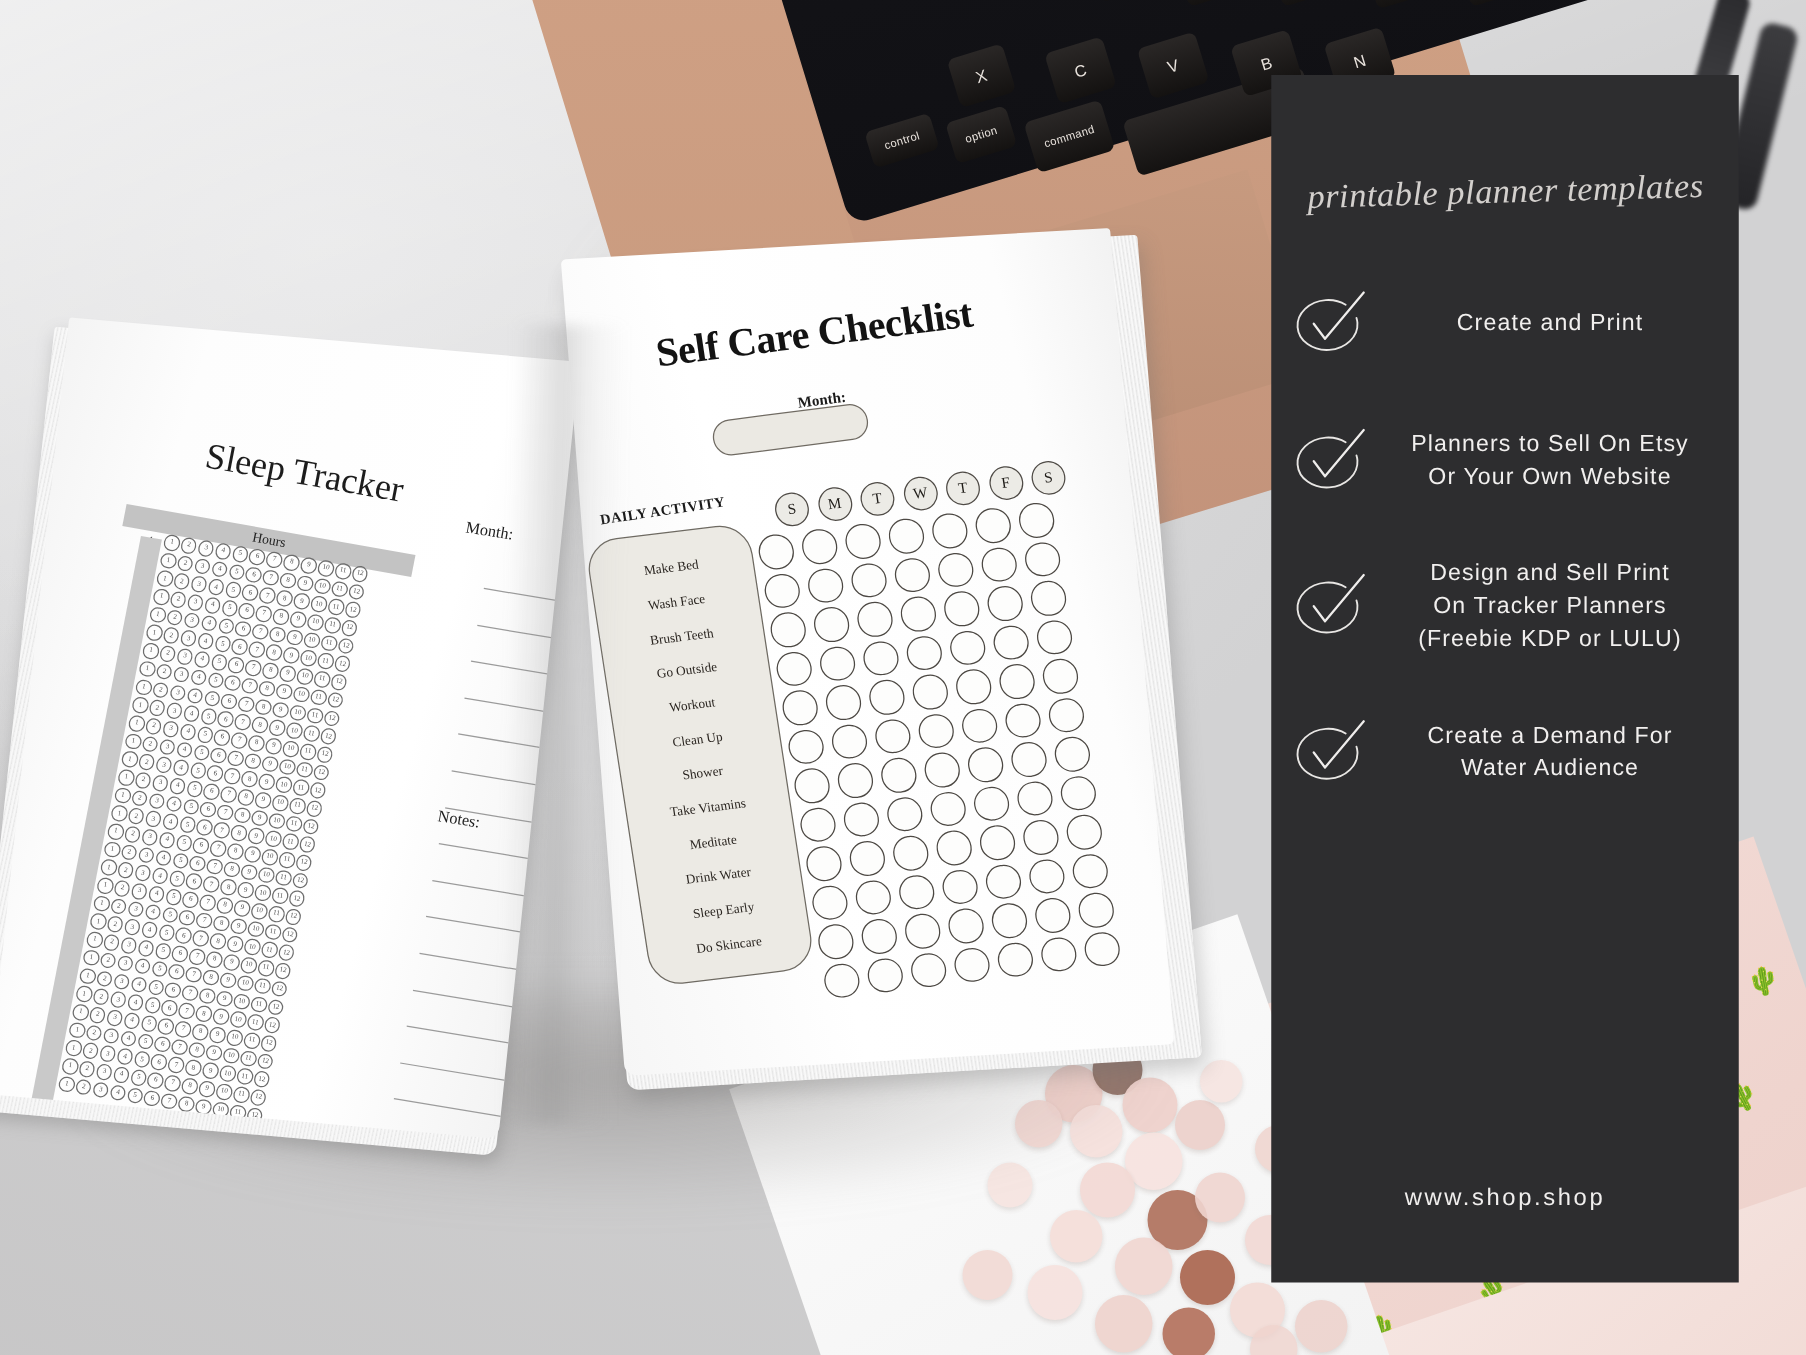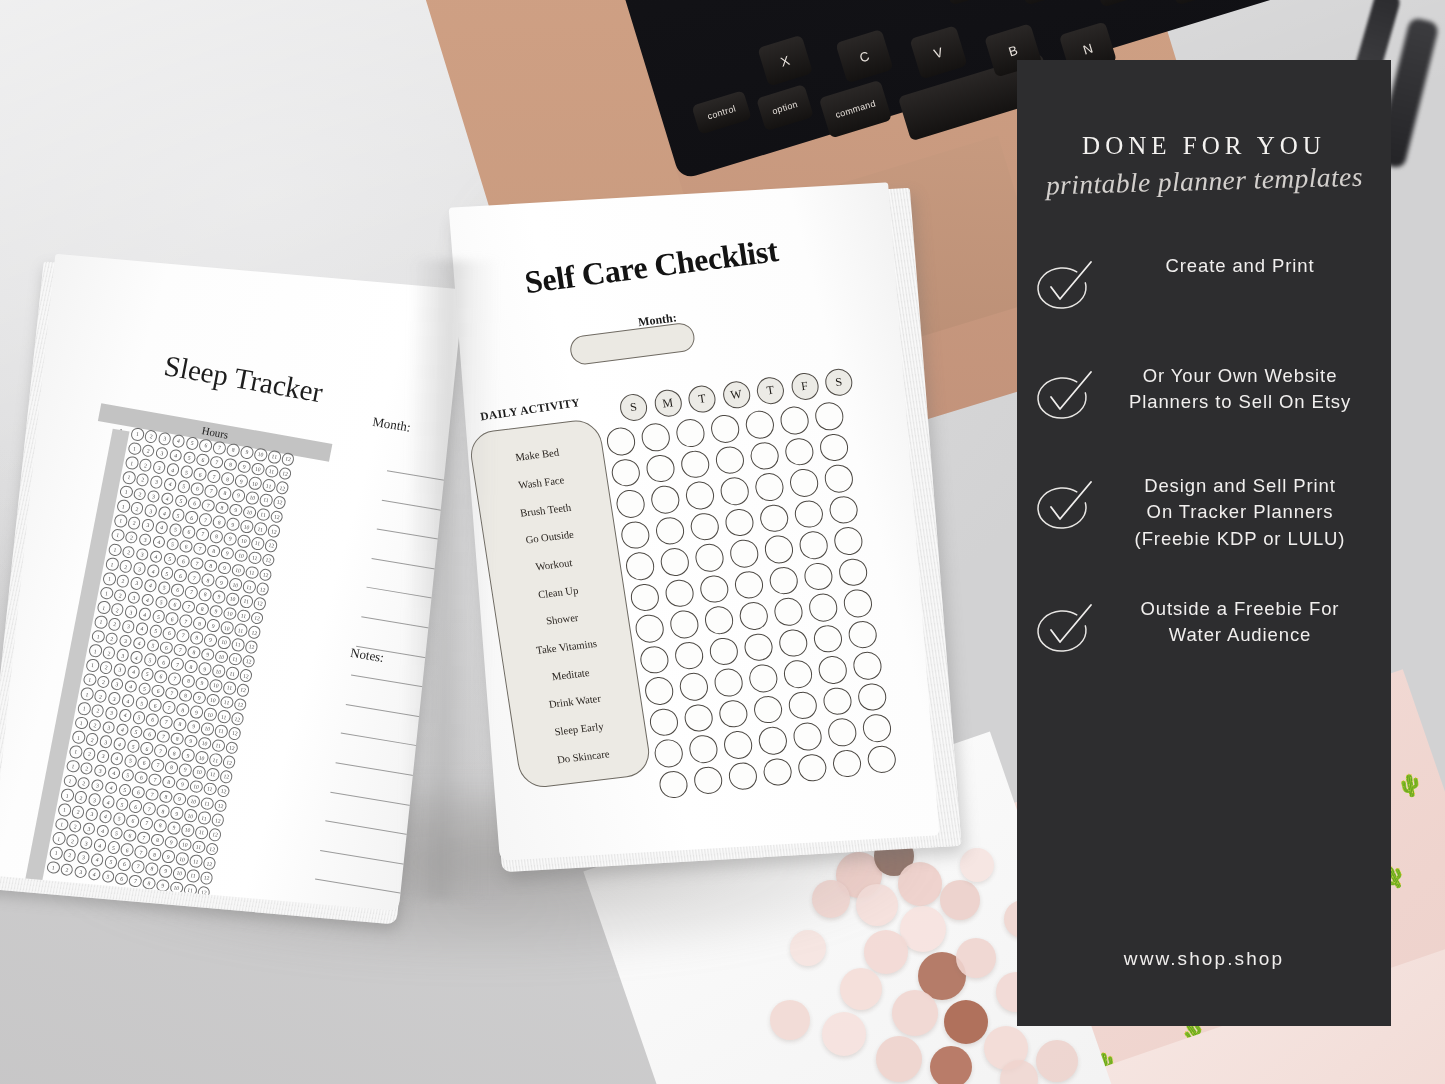--- a/index.html
+++ b/index.html
@@ -429,21 +429,21 @@
   }
   .panel-list {
     margin-top: 56px;
     width: 100%;
     display: flex;
     flex-direction: column;
     gap: 44px;
   }
   .panel-item {
     display: flex;
-    align-items: flex-start;
+    align-items: center;
     padding: 0 14px 0 14px;
     gap: 12px;
   }
   .tick {
     flex: 0 0 66px;
     width: 66px; height: 66px;
     position: relative;
   }
   .tick svg { display: block; width: 66px; height: 66px; }
   .panel-item-text {
@@ -1267,21 +1267,20 @@
             <div class="check-circle"></div>
             <div class="check-circle"></div>
           </div>
         </div>
     </div>
 
     <div class="gutter-shadow"></div>
   </div>
 
   <div class="panel">
-    <div class="panel-title">DONE FOR YOU</div>
     <div class="panel-sub">printable planner templates</div>
 
     <div class="panel-list" id="panelHost">
         <div class="panel-item">
           <div class="tick">
             <svg viewBox="0 0 66 66">
               <ellipse cx="31" cy="35" rx="24" ry="20" fill="none" stroke="#e8e6e4" stroke-width="1.5" stroke-linecap="round" stroke-dasharray="120 14" transform="rotate(-4 31 35)"></ellipse>
               <path d="M20 34 L29 46 L60 9" fill="none" stroke="#efedec" stroke-width="1.8" stroke-linecap="round" stroke-linejoin="round"></path>
             </svg>
           </div>
@@ -1290,22 +1289,22 @@
           </div>
         </div>
         <div class="panel-item">
           <div class="tick">
             <svg viewBox="0 0 66 66">
               <ellipse cx="31" cy="35" rx="24" ry="20" fill="none" stroke="#e8e6e4" stroke-width="1.5" stroke-linecap="round" stroke-dasharray="120 14" transform="rotate(-4 31 35)"></ellipse>
               <path d="M20 34 L29 46 L60 9" fill="none" stroke="#efedec" stroke-width="1.8" stroke-linecap="round" stroke-linejoin="round"></path>
             </svg>
           </div>
           <div class="panel-item-text">
+            <div>Planners to Sell On Etsy</div>
             <div>Or Your Own Website</div>
-            <div>Planners to Sell On Etsy</div>
           </div>
         </div>
         <div class="panel-item">
           <div class="tick">
             <svg viewBox="0 0 66 66">
               <ellipse cx="31" cy="35" rx="24" ry="20" fill="none" stroke="#e8e6e4" stroke-width="1.5" stroke-linecap="round" stroke-dasharray="120 14" transform="rotate(-4 31 35)"></ellipse>
               <path d="M20 34 L29 46 L60 9" fill="none" stroke="#efedec" stroke-width="1.8" stroke-linecap="round" stroke-linejoin="round"></path>
             </svg>
           </div>
           <div class="panel-item-text">
@@ -1315,21 +1314,21 @@
           </div>
         </div>
         <div class="panel-item">
           <div class="tick">
             <svg viewBox="0 0 66 66">
               <ellipse cx="31" cy="35" rx="24" ry="20" fill="none" stroke="#e8e6e4" stroke-width="1.5" stroke-linecap="round" stroke-dasharray="120 14" transform="rotate(-4 31 35)"></ellipse>
               <path d="M20 34 L29 46 L60 9" fill="none" stroke="#efedec" stroke-width="1.8" stroke-linecap="round" stroke-linejoin="round"></path>
             </svg>
           </div>
           <div class="panel-item-text">
-            <div>Outside a Freebie For</div>
+            <div>Create a Demand For</div>
             <div>Water Audience</div>
           </div>
         </div>
       </div>
 
     <div class="panel-footer">www.shop.shop</div>
   </div>
 
 </div>
 

